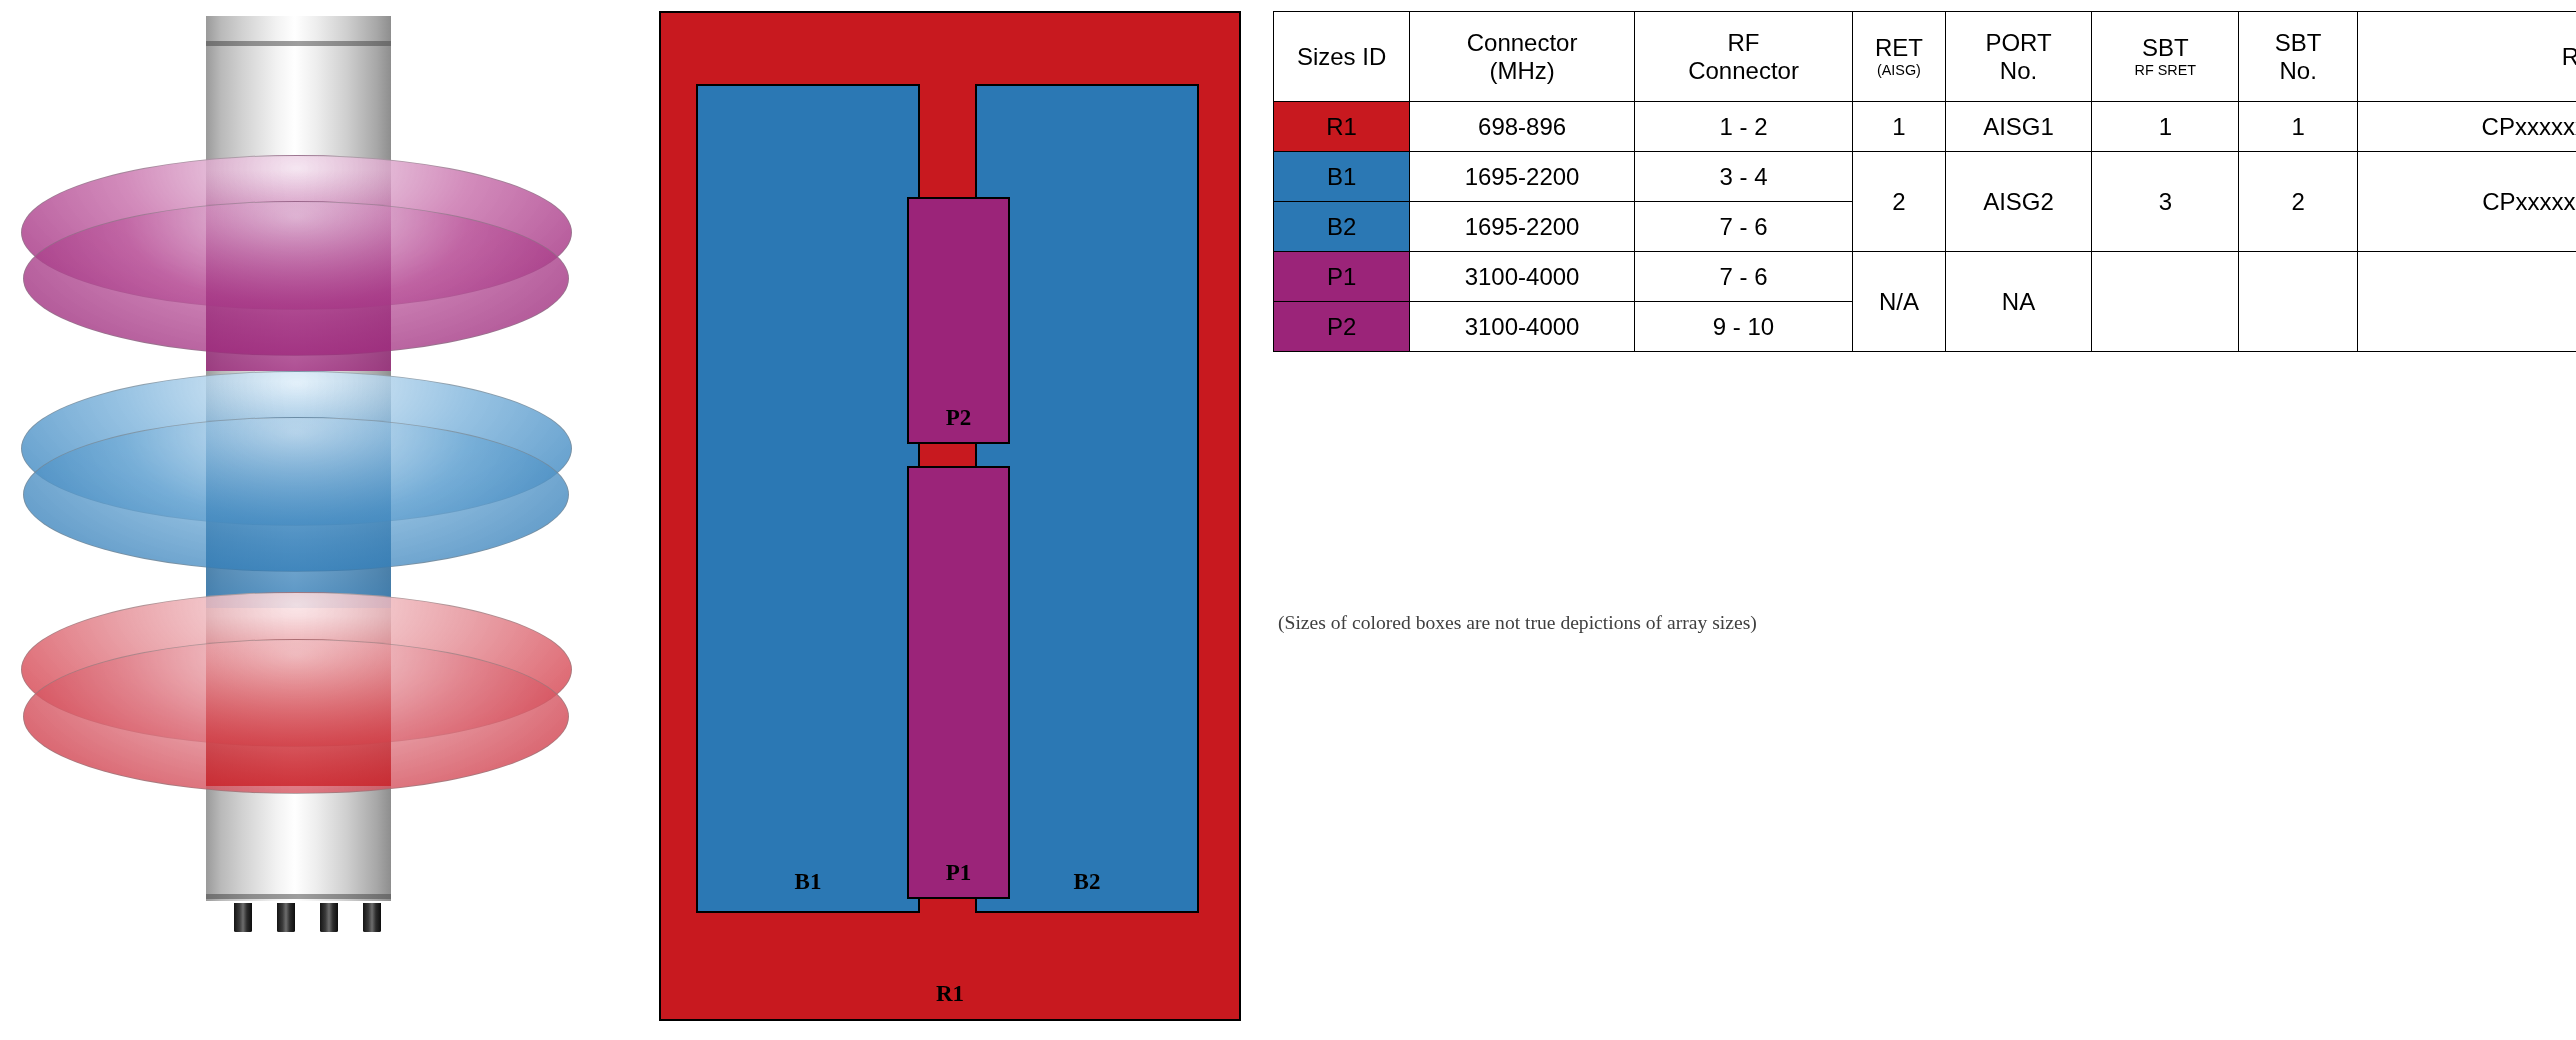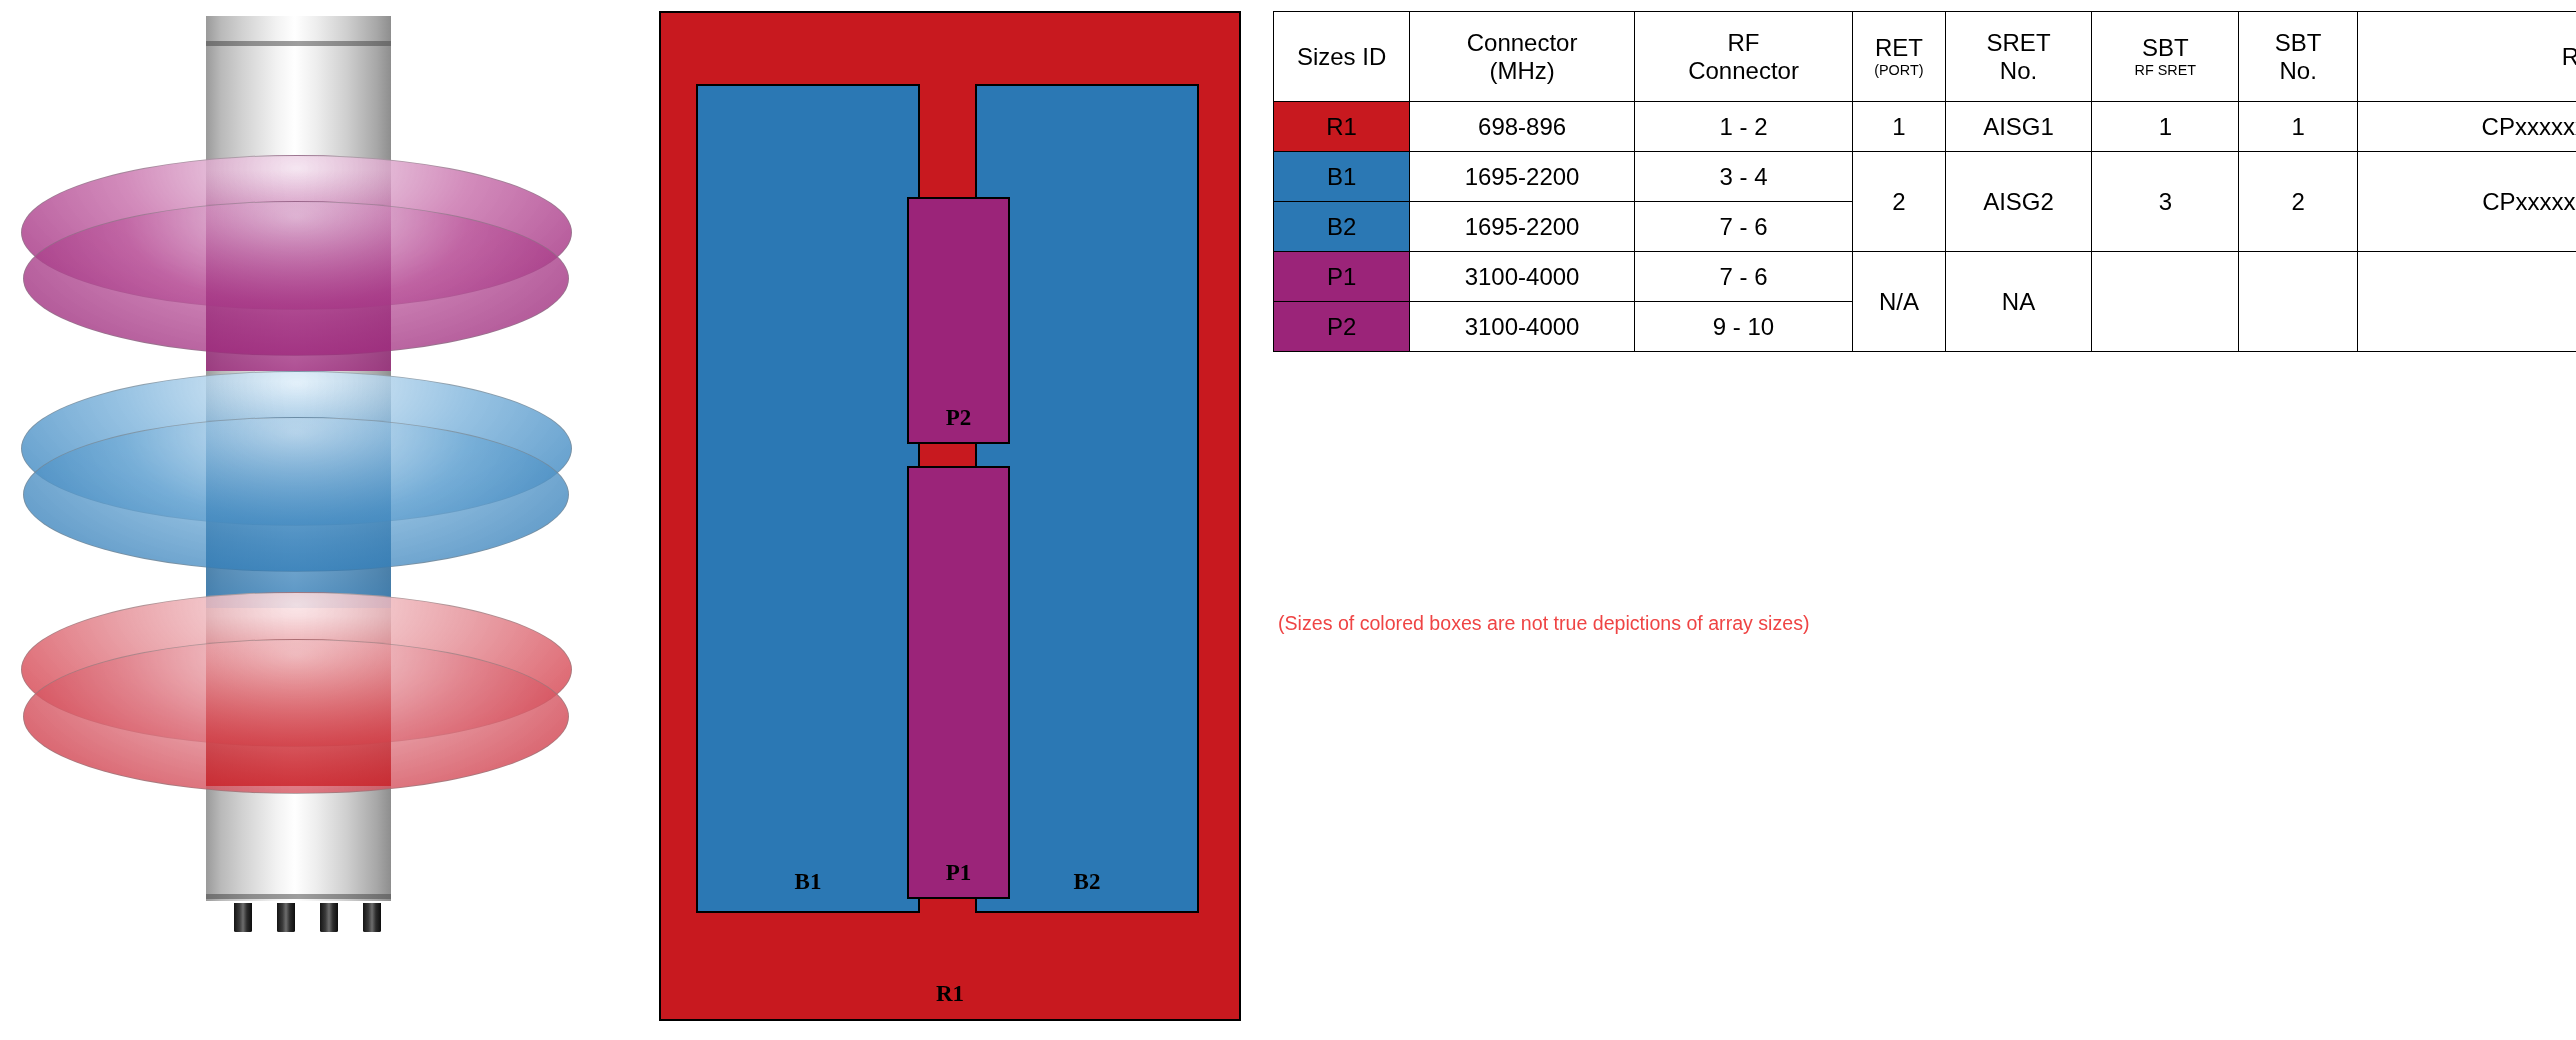--- a/index.html
+++ b/index.html
@@ -214,22 +214,22 @@
   }
   td.id-r1 { background: #C8191F; }
   td.id-b1, td.id-b2 { background: #2B78B4; }
   td.id-p1, td.id-p2 { background: #9B2479; }
 
   #table-footnote {
     position: absolute;
     left: 1278px;
     top: 612px;
     font-size: 19.6px;
-    color: #ef4444;
-    font-family: Liberation Sans, sans-serif;
+    color: #404040;
+    font-family: Liberation Serif, serif;
     white-space: nowrap;
   }
 </style>
 </head>
 <body>
 
 <div id="antenna-panel">
   <div class="mast" id="mast-upper"></div>
   <div class="mast" id="mast-mid"></div>
   <div class="mast" id="mast-lower"></div>
@@ -292,24 +292,24 @@
         <th>
           <span class="hdr-line">Connector</span>
           <span class="hdr-line">(MHz)</span>
         </th>
         <th>
           <span class="hdr-line">RF</span>
           <span class="hdr-line">Connector</span>
         </th>
         <th>
           <span class="hdr-line">RET</span>
-          <span class="hdr-sub">(PORT)</span>
-        </th>
-        <th>
-          <span class="hdr-line">SRET</span>
+          <span class="hdr-sub">(AISG)</span>
+        </th>
+        <th>
+          <span class="hdr-line">PORT</span>
           <span class="hdr-line">No.</span>
         </th>
         <th>
           <span class="hdr-line">SBT</span>
           <span class="hdr-sub">RF SRET</span>
         </th>
         <th>
           <span class="hdr-line">SBT</span>
           <span class="hdr-line">No.</span>
         </th>

